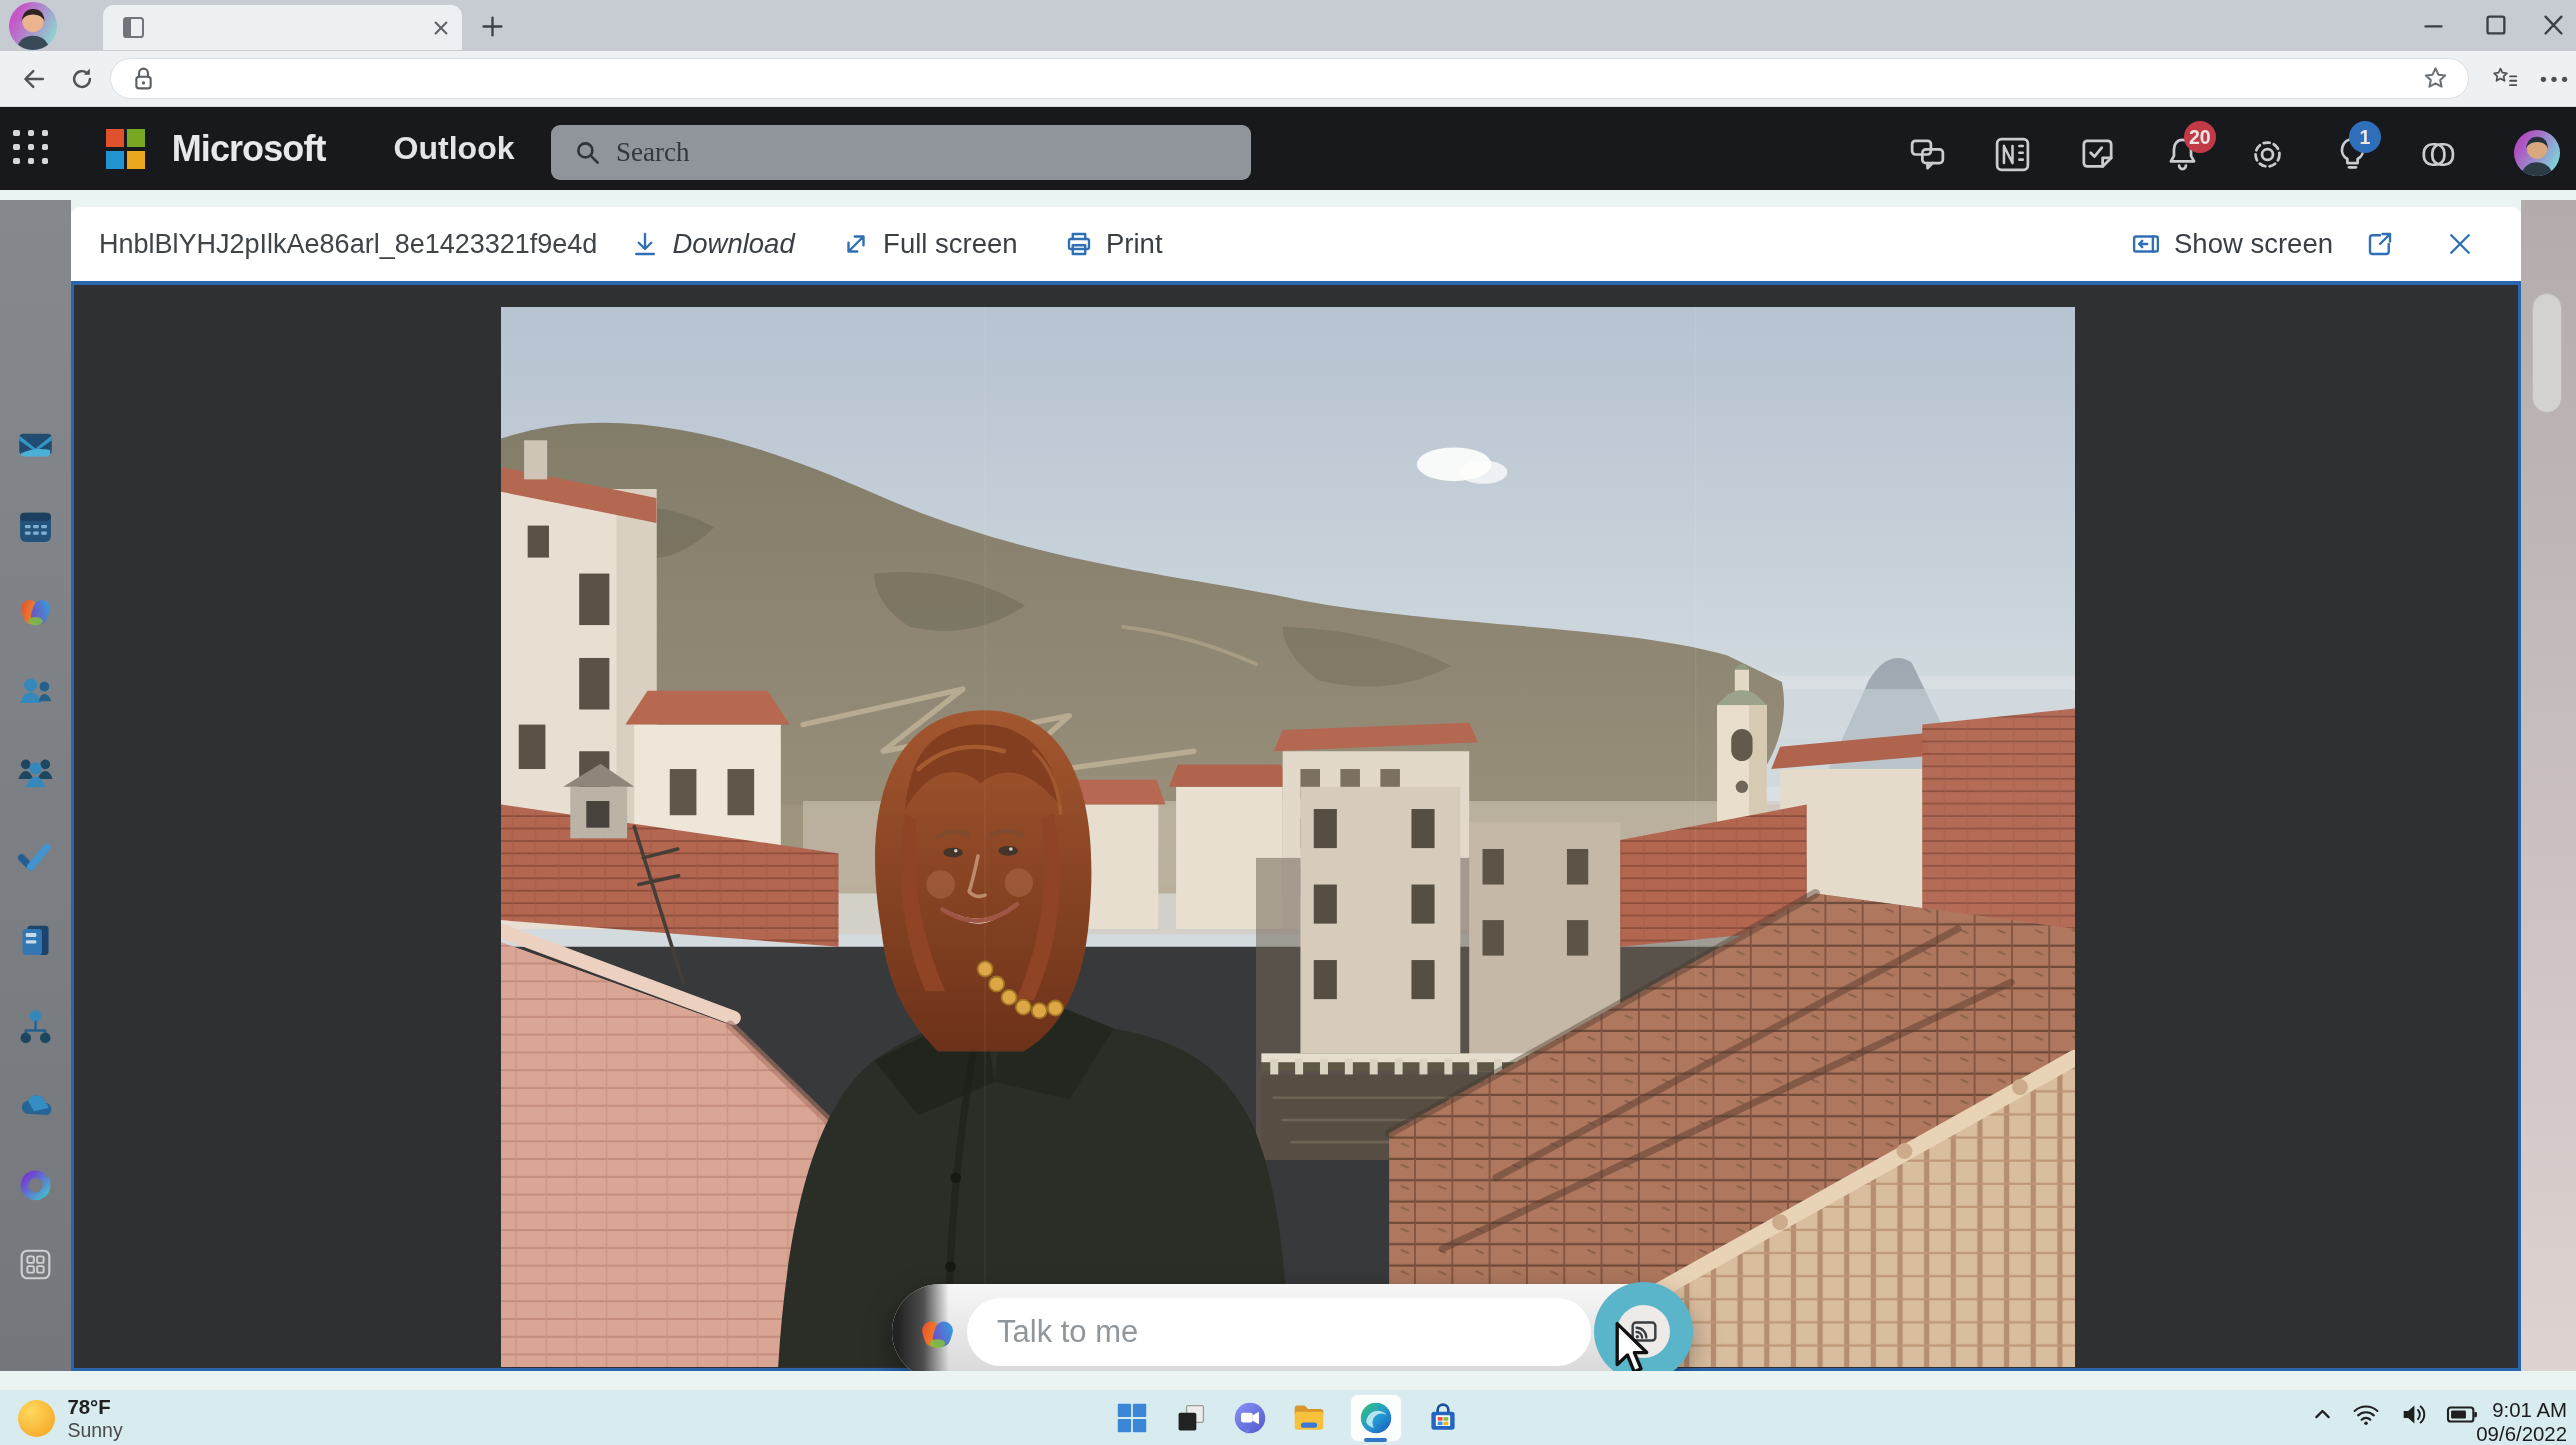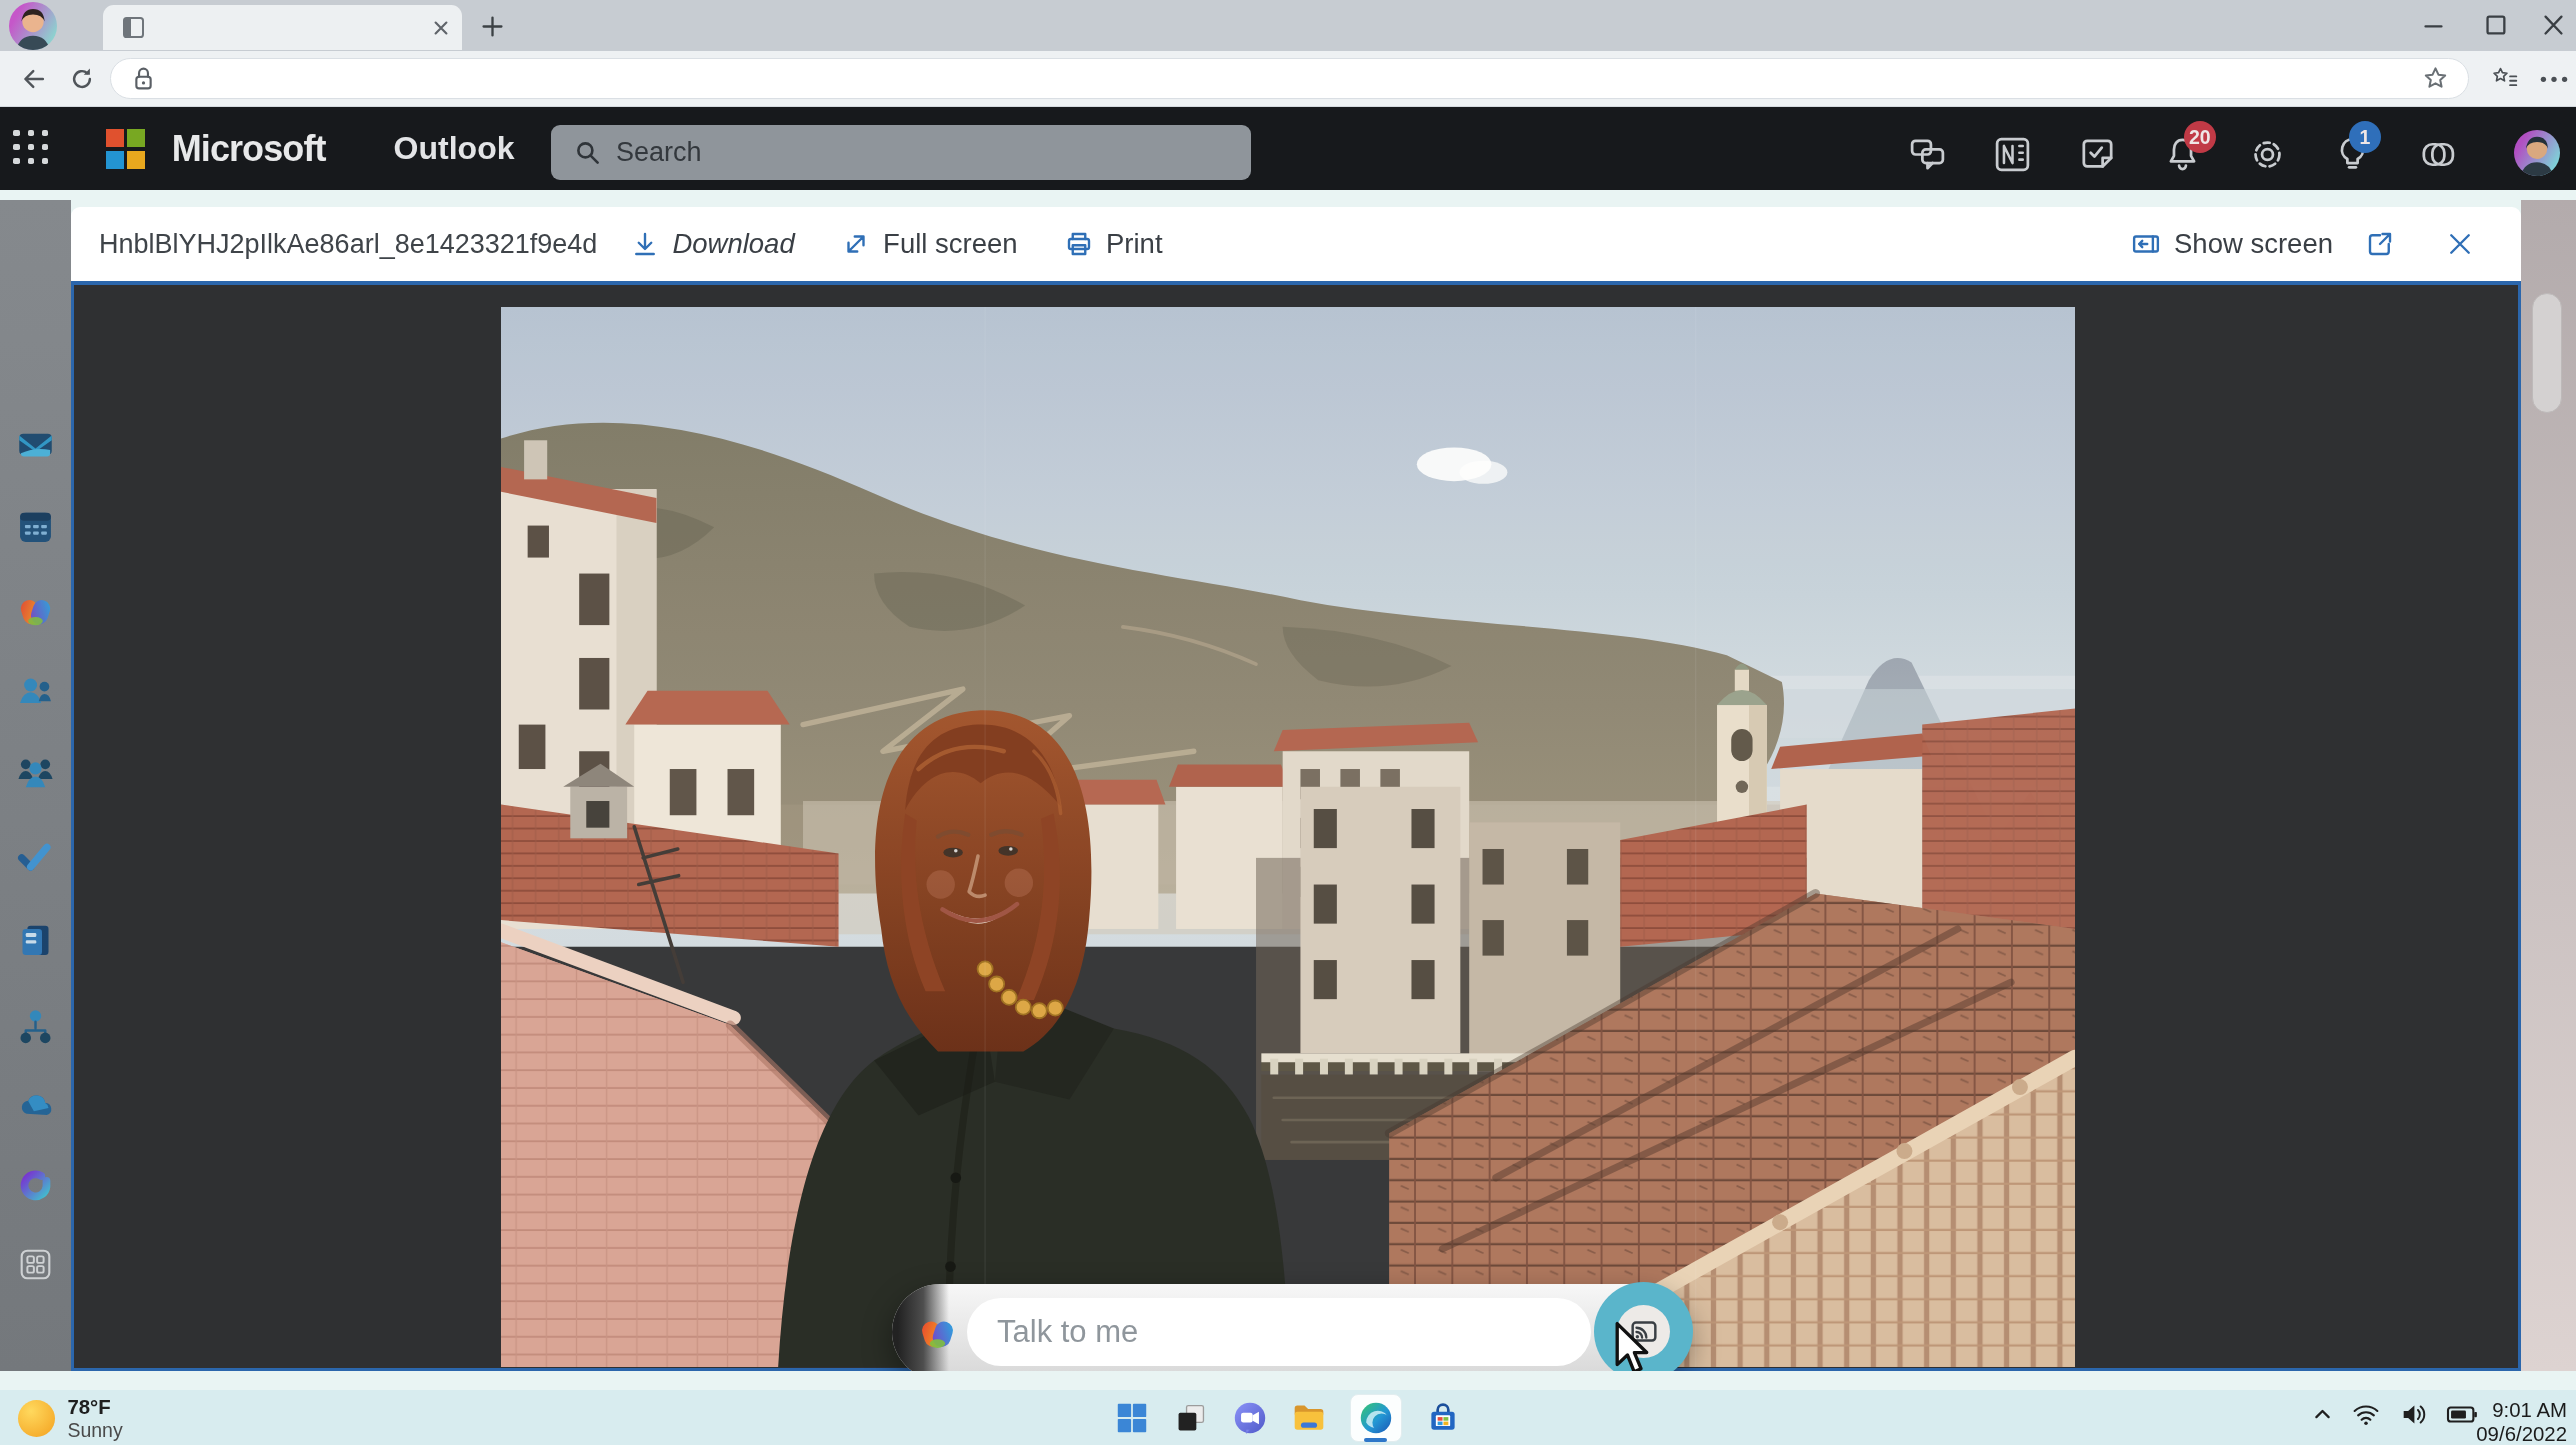--- a/index.html
+++ b/index.html
@@ -28,21 +28,21 @@
   
   #ol-header { left:0; top:107px; width:2576px; height:83px; background:#17191c; display:flex; align-items:center;gap:13px; }
   #waffle { margin-left:10.7px; width:43px; height:43px; display:grid; grid-template-columns:repeat(3,9px); grid-template-rows:repeat(3,9px); gap:5.3px; align-content:center; justify-content:center; }
   #waffle i { width:6.2px; height:6.2px; border-radius:1.8px; background:#d5d8da; }
   #ms-logo { margin-left:39px; width:39px; height:39px; display:grid; grid-template-columns:18px 18px; grid-template-rows:18px 18px; gap:3.6px; }
   #ms-logo i:nth-child(1){background:#e0512e} #ms-logo i:nth-child(2){background:#78a822}
   #ms-logo i:nth-child(3){background:#2394d2} #ms-logo i:nth-child(4){background:#e9a81e}
   #brand-text { margin-left:14px; color:#e8e9ea; font-size:36px; font-weight:bold; letter-spacing:-0.9px; }
   #product-text { margin-left:55px; color:#e3e4e6; font-size:32px; font-weight:600; }
   #ol-search { left:551px; top:125px; width:700px; height:55px; background:#8f959b; border-radius:9px; display:flex; align-items:center; }
-  #ol-search input { flex:1; background:transparent; border:none; outline:none; font-size:27px; color:#2b2f33; }
+  #ol-search input { flex:1; background:transparent; border:none; outline:none; font-size:27px; color:#2b2f33;font-family:Liberation Serif, serif; }
   #ol-search input::placeholder { color:#33383d; }
   .hd-icons { top:130px; height:48px; display:flex; align-items:center; }
   .hd-ic { width:85px; display:flex; justify-content:center; position:relative; }
   .badge { position:absolute; top:-12.4px; right:9px; min-width:32px; height:32px; border-radius:16px; color:#efe6e6;
     font-size:19.5px; font-weight:bold; display:flex; align-items:center; justify-content:center; padding:0 5.3px;margin-left:28px; }
   .badge.red { background:#c13a46; }
   .badge.blue { background:#2f6fba; right:14px; }
   #ol-avatar { left:2514px; top:130px; width:46px; height:46px; border-radius:50%;
     background:linear-gradient(120deg,#b14fc2 20%,#7fd0d8 85%); overflow:hidden; }
 

